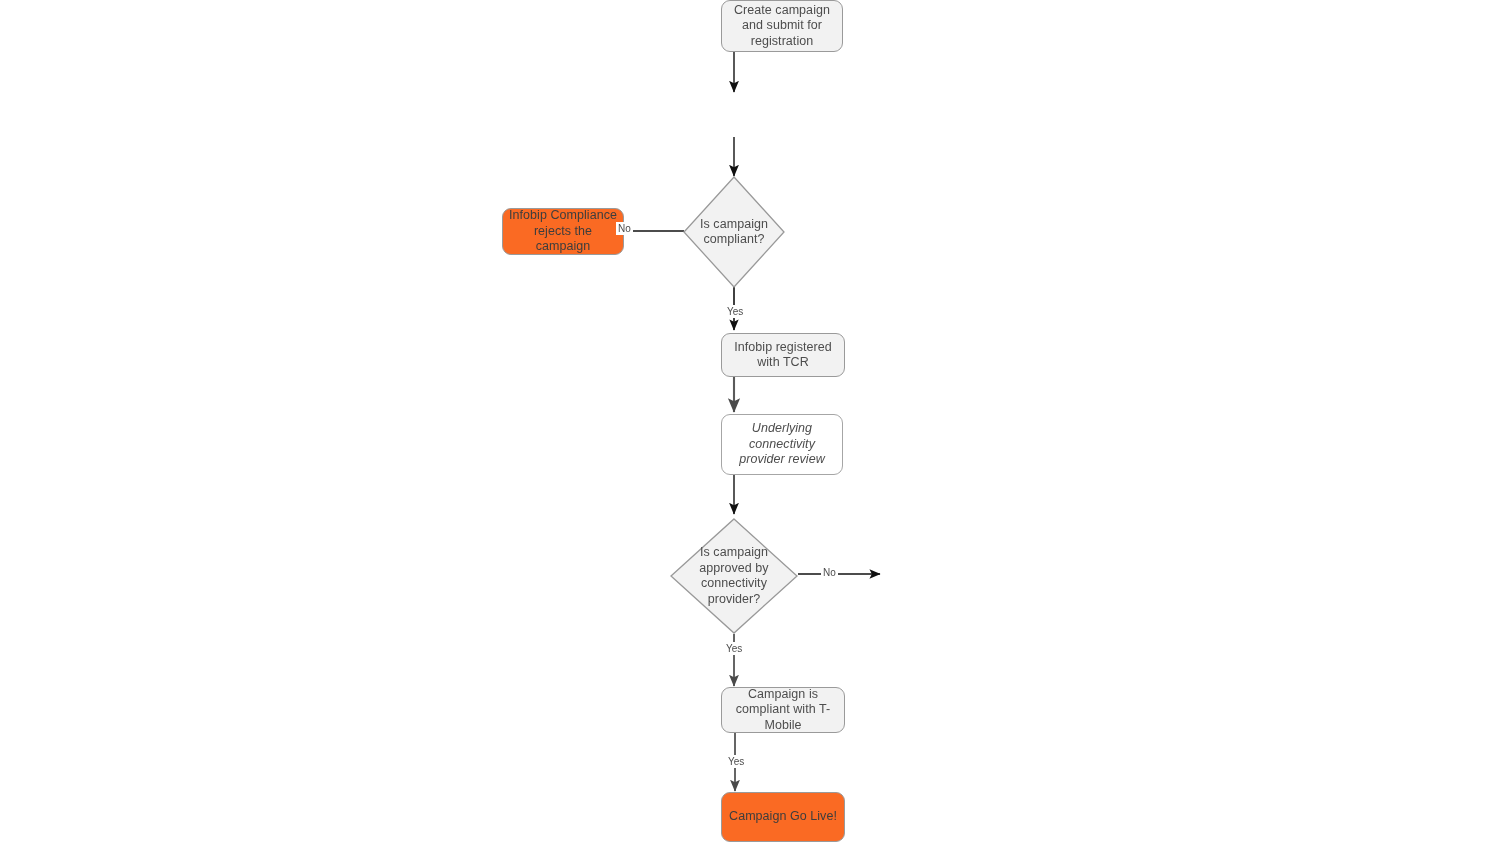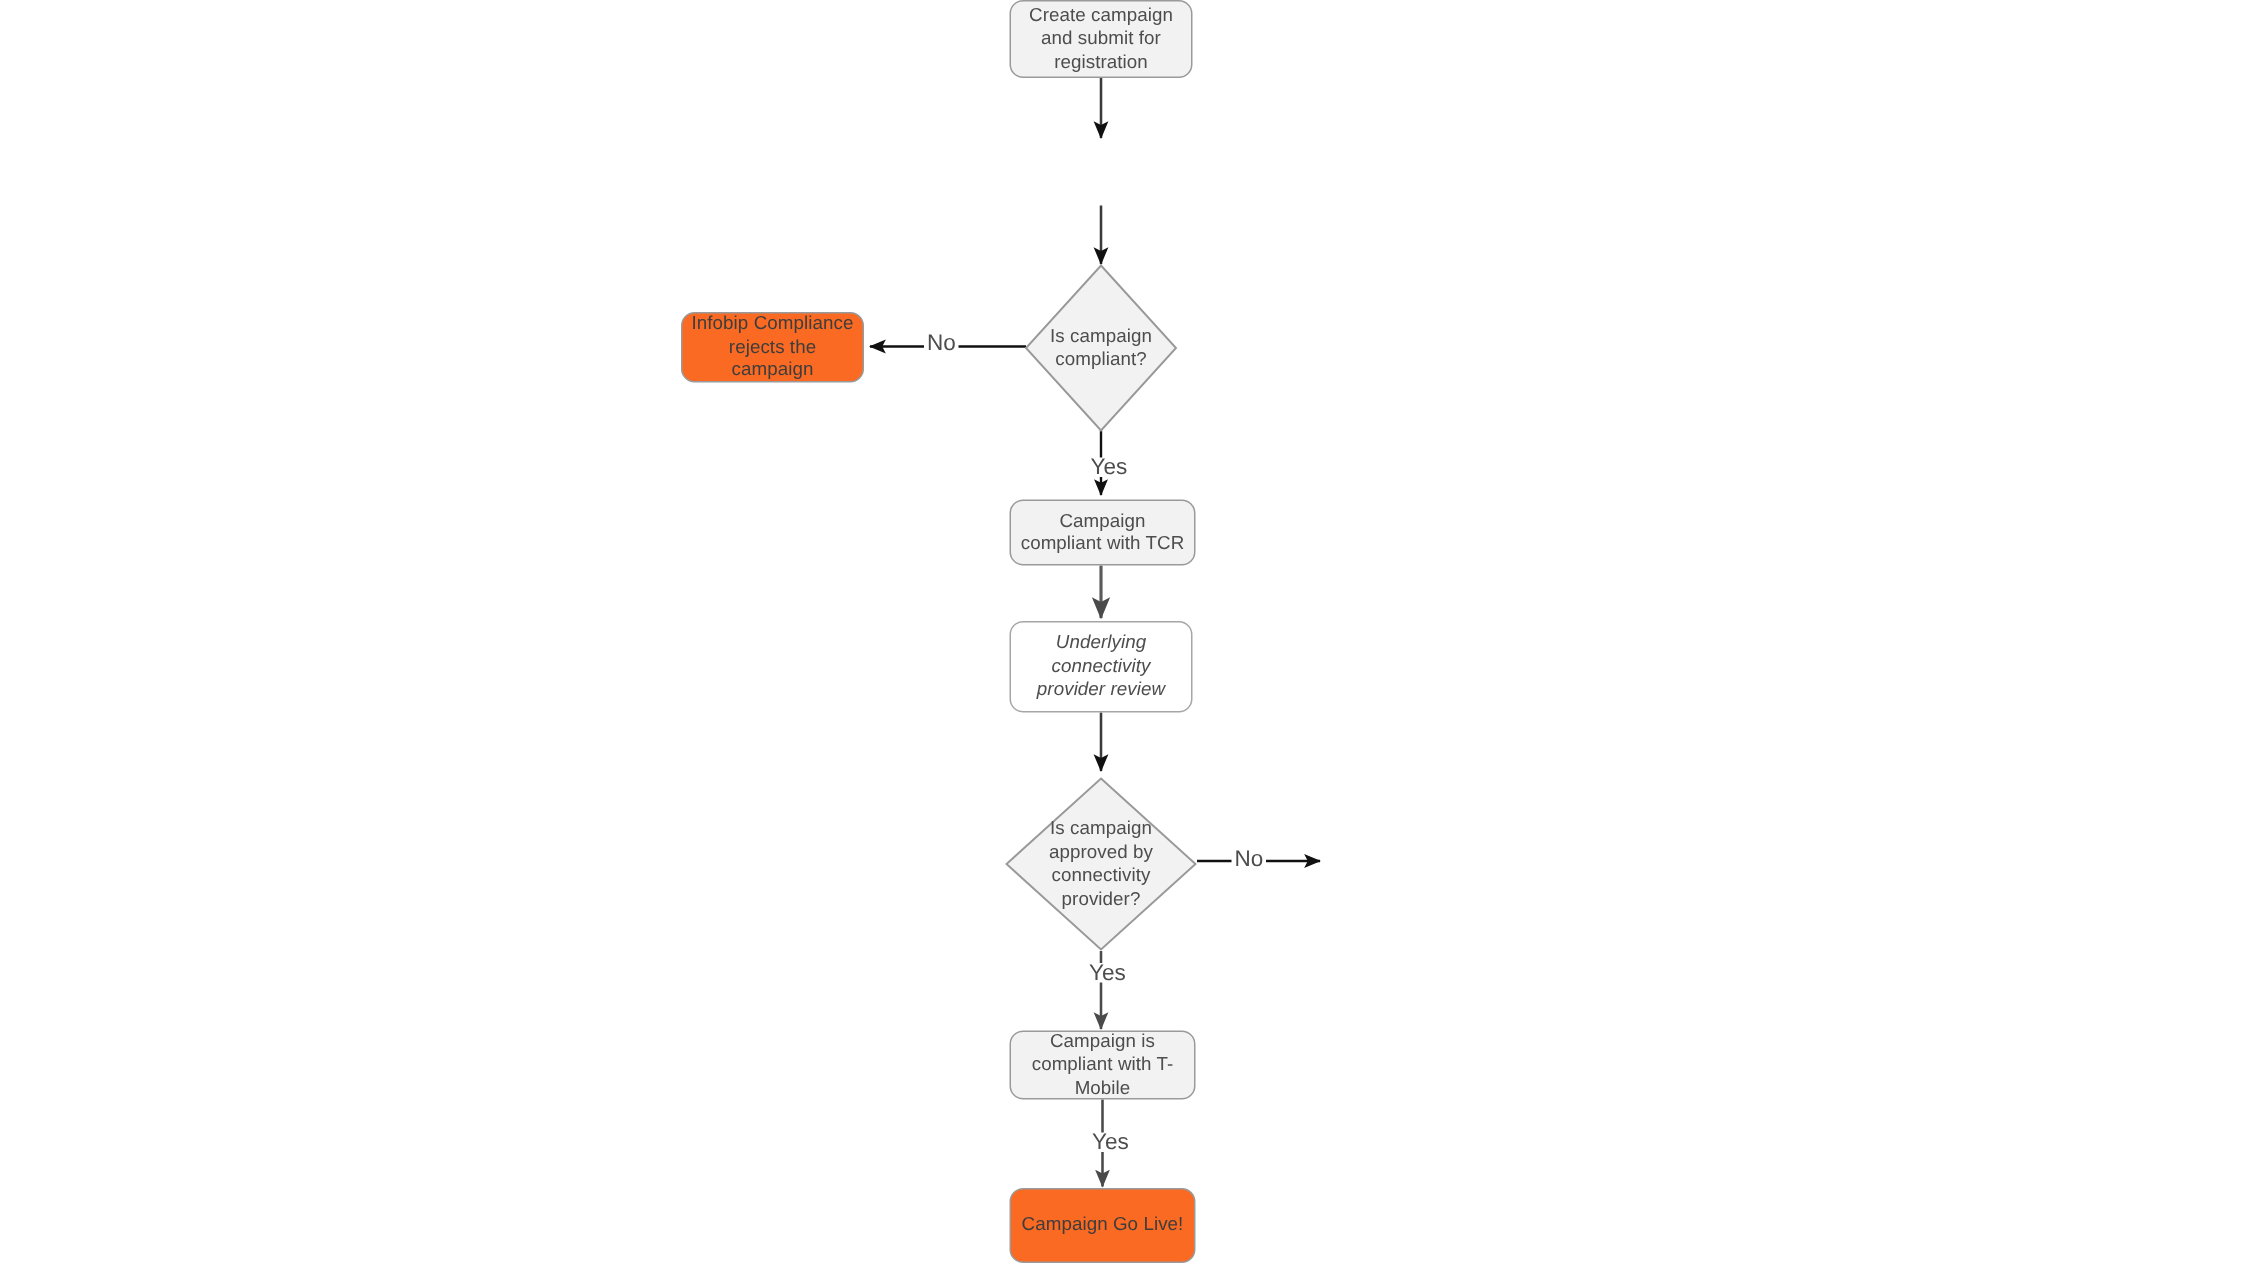--- a/index.html
+++ b/index.html
@@ -38,20 +38,21 @@
     line-height: 15.5px;
     letter-spacing: 0.05px;
     z-index: 3;
   }
 
   
   .box {
     border: 1.2px solid #999999;
     border-radius: 9px;
     padding: 4px 6px;
+    margin-left: 48px;
   }
   .box.gray   { background: #f2f2f2; border-color: #9a9a9a; }
   .box.white  { background: #ffffff; border-color: #a6a6a6; font-style: italic; }
   .box.orange {
     background: #fa6a23;
     border-color: #9a9a9a;
     color: #3d3d3d;
   }
 
   
@@ -67,21 +68,21 @@
   }
   .diamond .dtext {
     position: relative;
     z-index: 1;
     width: 74%;
   }
 
   .edge-label {
     position: absolute;
     color: #4d4d4d;
-    font-size: 15px;
+    font-size: 10px;
     line-height: 13px;
     background: #ffffff;
     padding: 0 2px;
     white-space: nowrap;
     z-index: 4;
   }
 </style>
 </head>
 <body>
 
@@ -135,21 +136,21 @@
       <polygon points="51,1 101,56 51,111 1,56" fill="#f2f2f2" stroke="#999999" stroke-width="1.3"></polygon>
     </svg>
     <span class="dtext">Is campaign compliant?</span>
   </div>
 
   <div class="node box orange" style="left:454px; top:208px; width:122px; height:47px;">
     <span>Infobip Compliance rejects the campaign</span>
   </div>
 
   <div class="node box gray" style="left:673px; top:333px; width:124px; height:44px;">
-    <span>Campaign compliant with TCR</span>
+    <span>Infobip registered with TCR</span>
   </div>
 
   <div class="node box white" style="left:673px; top:414px; width:122px; height:61px;">
     <span>Underlying connectivity provider review</span>
   </div>
 
   <div class="node diamond" style="left:670px; top:518px; width:128px; height:116px;">
     <svg class="dshape" viewBox="0 0 128 116" preserveAspectRatio="none">
       <polygon points="64,1 127,58 64,115 1,58" fill="#f2f2f2" stroke="#999999" stroke-width="1.3"></polygon>
     </svg>

